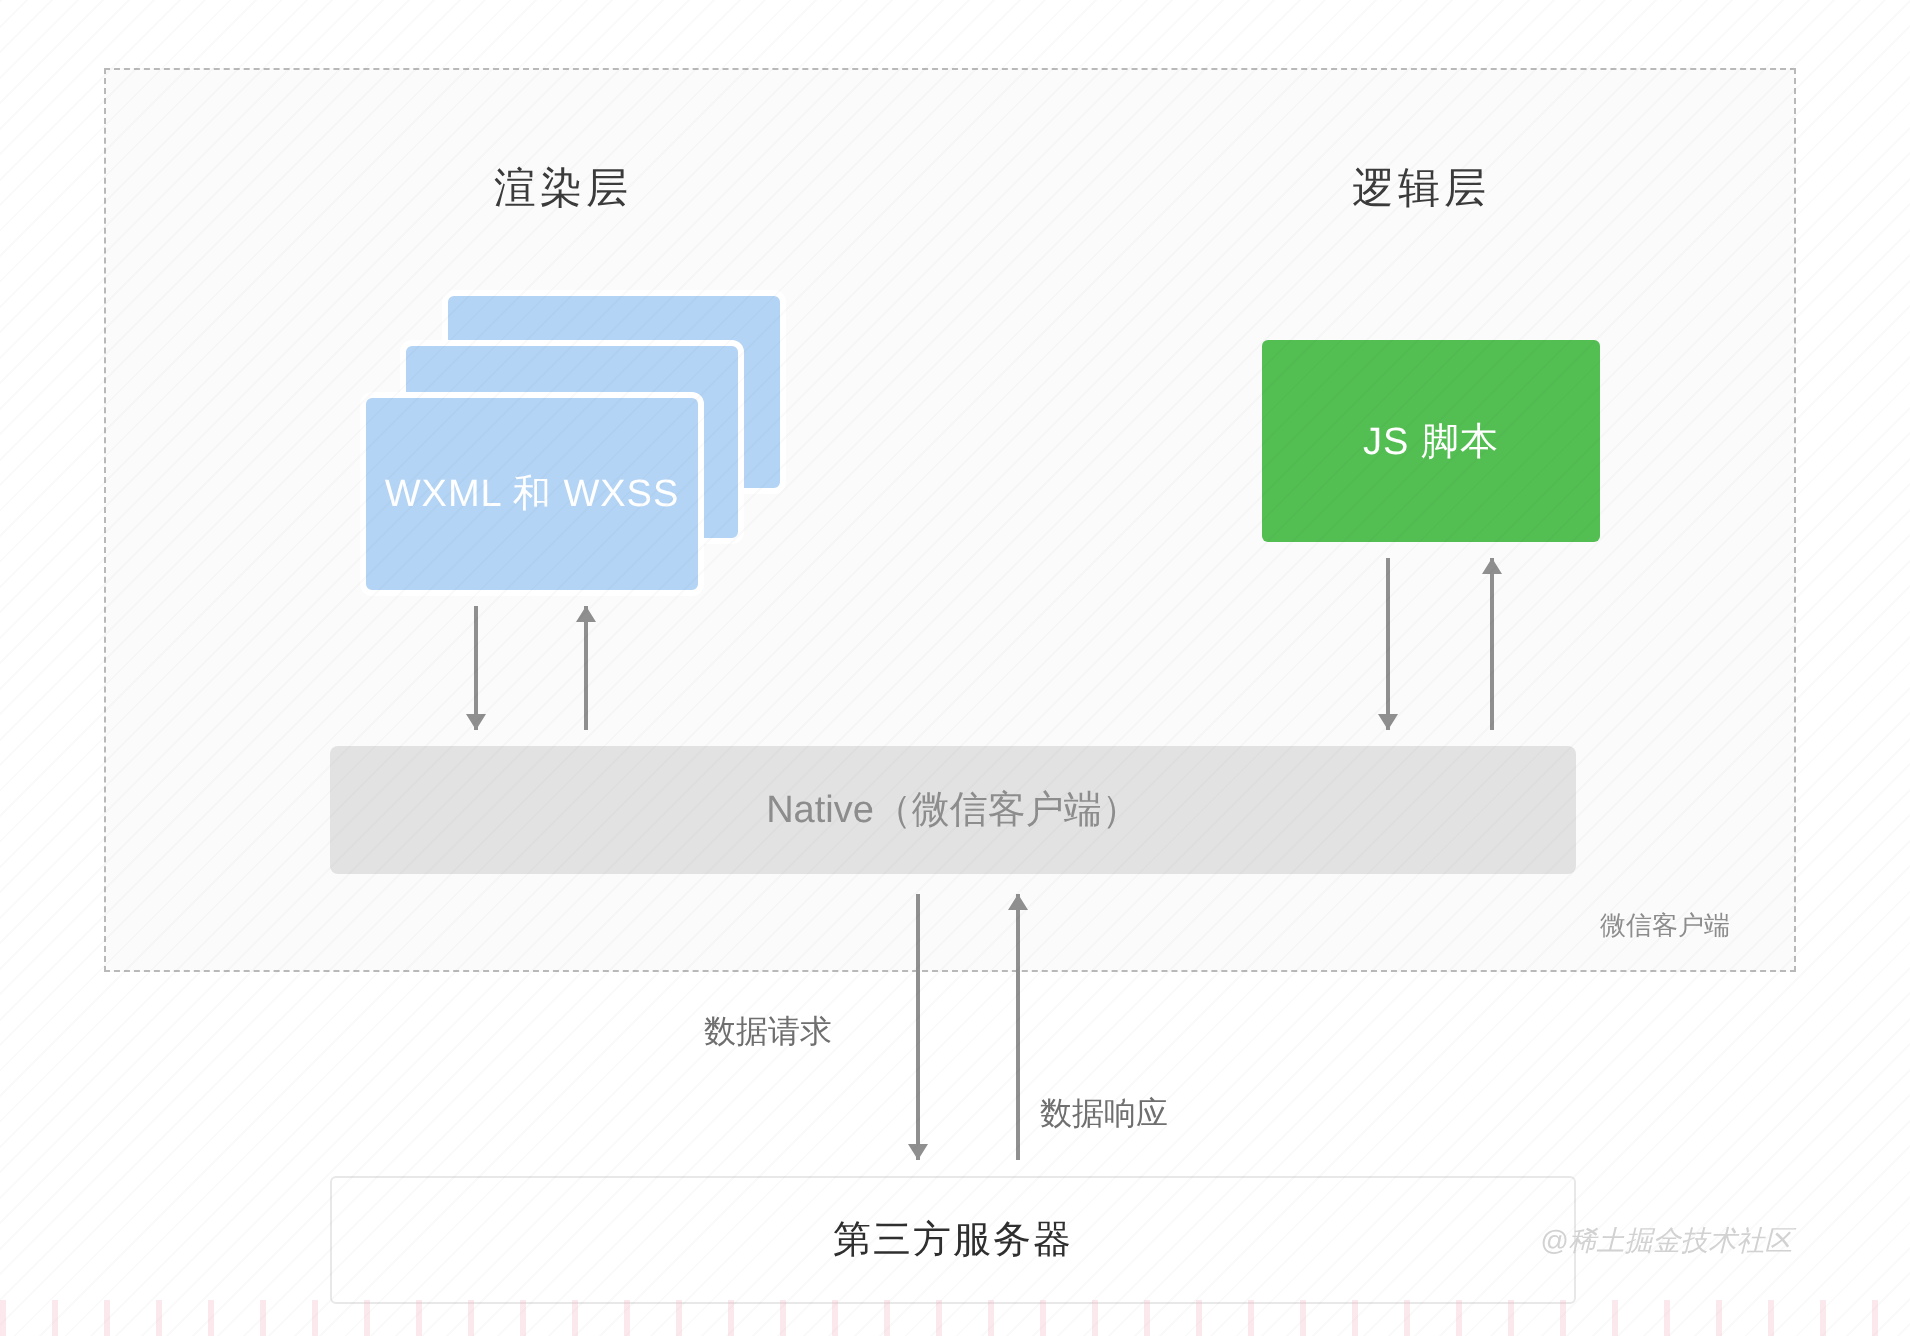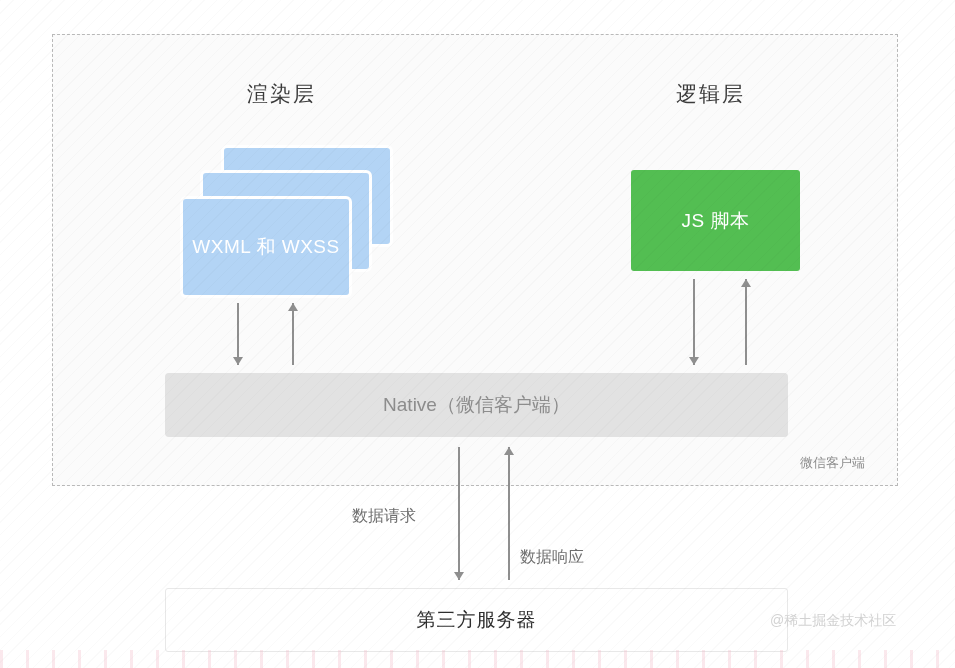--- a/index.html
+++ b/index.html
@@ -186,20 +186,21 @@
   #label-response { left: 520px; top: 547px; }
 
   #watermark {
     position: absolute;
     left: 770px;
     top: 612px;
     font-size: 14px;
     color: #d2d2d2;
     white-space: nowrap;
     z-index: 50;
+    font-style: italic;
   }
 
   
   #bottom-artifacts {
     position: absolute;
     left: 0;
     top: 650px;
     width: 955px;
     height: 18px;
     background-image: repeating-linear-gradient(

